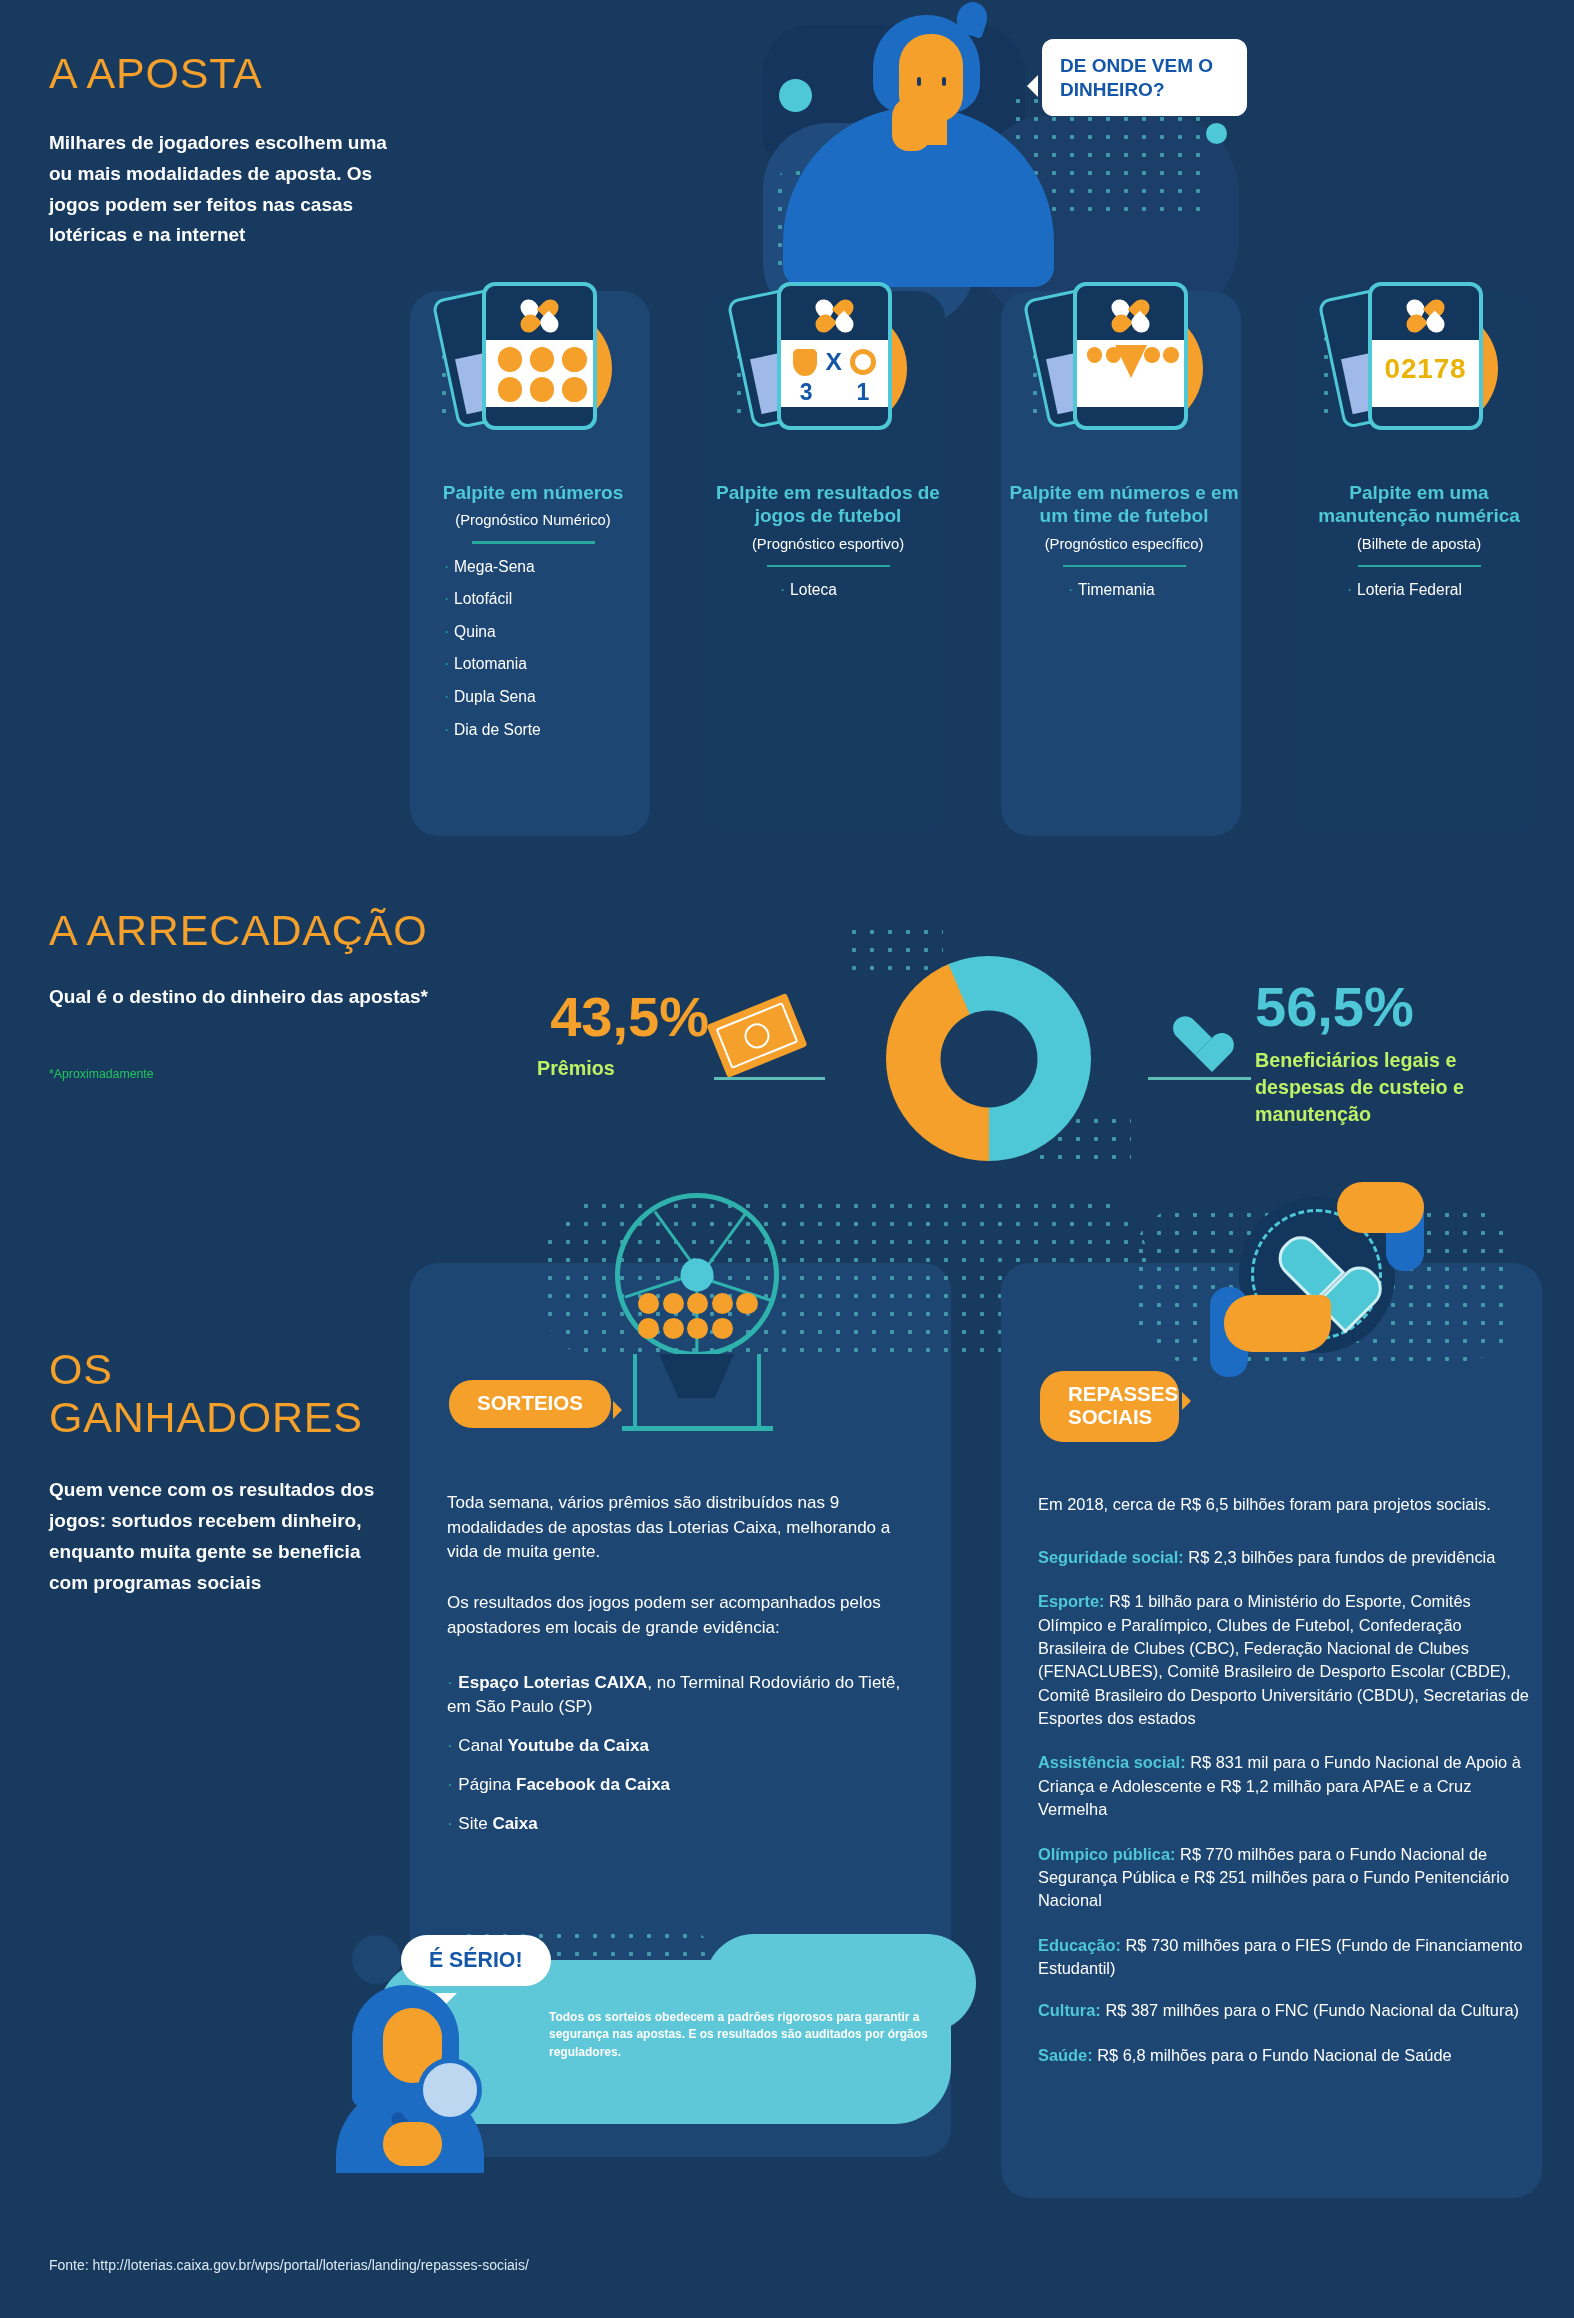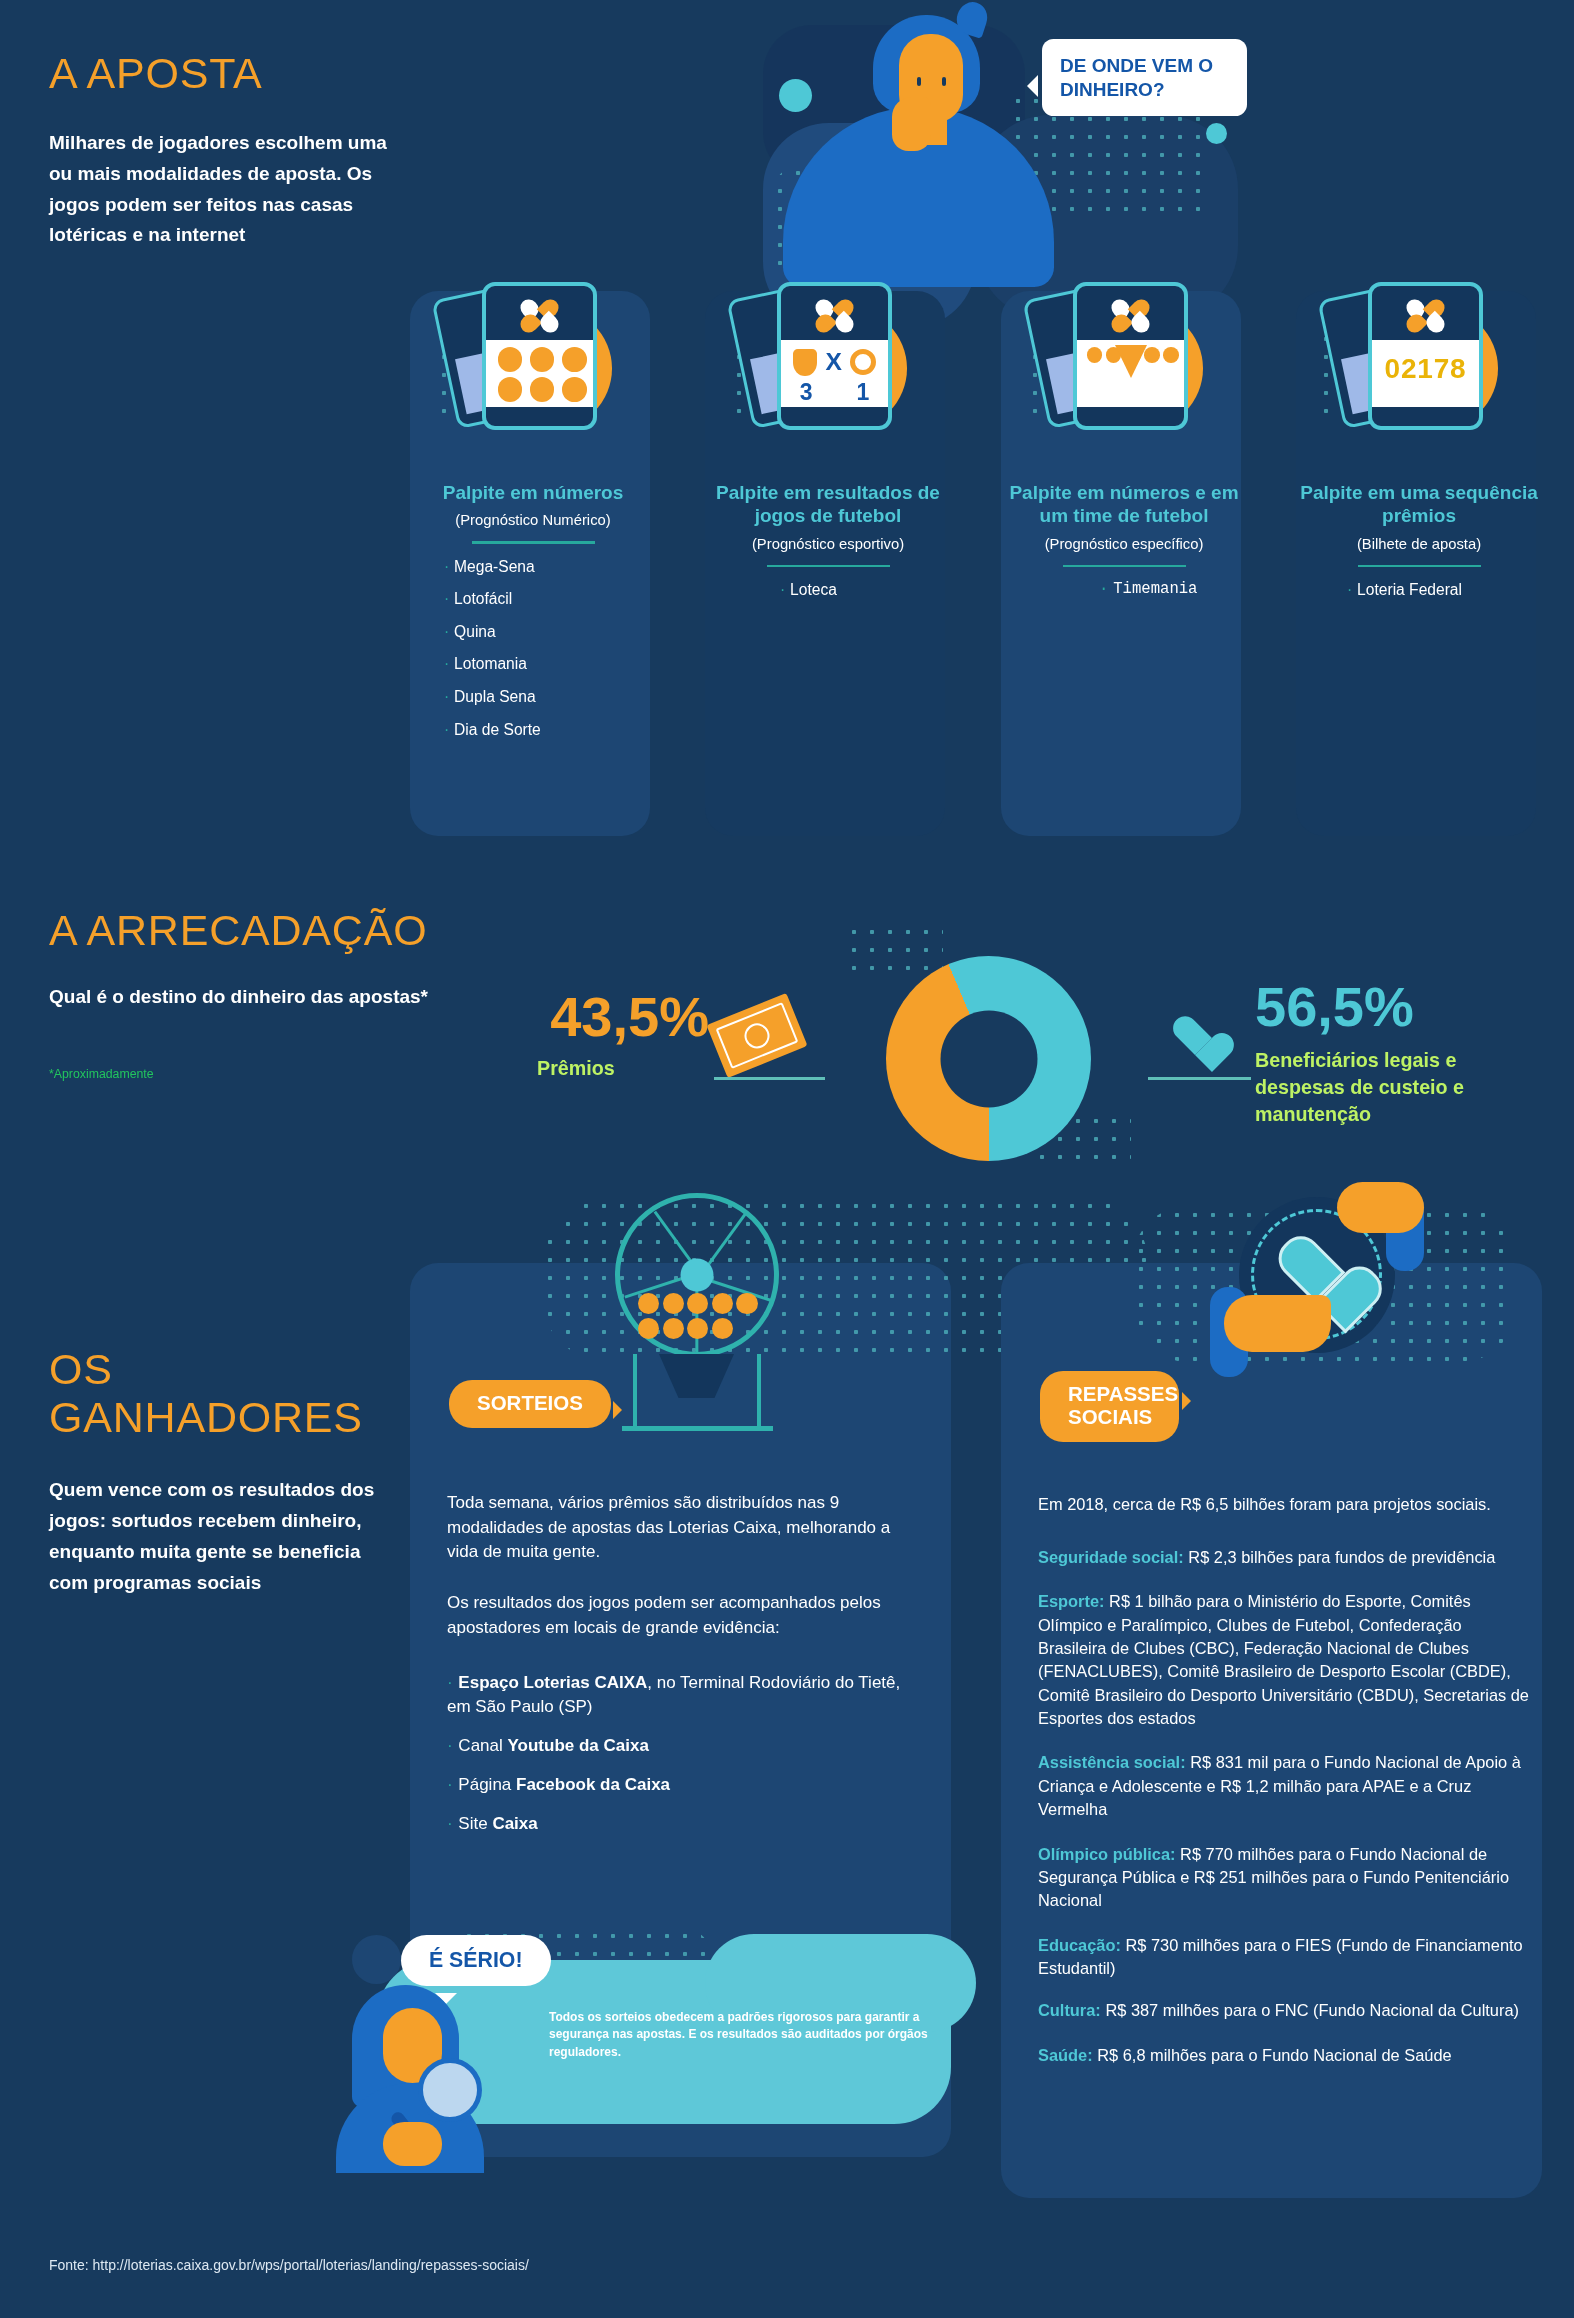--- a/index.html
+++ b/index.html
@@ -342,21 +342,21 @@
           <span>1</span>
         </div>
       </div>
     </div>
 
     <div class="card-col-bg" style="left:1001px;">
       <div class="card-head">
         <div class="card-title">Palpite em números e em um time de futebol</div>
         <div class="card-sub">(Prognóstico específico)</div>
         <div class="card-rule"></div>
-        <ul class="card-list" style="padding-left:98px;font-family:Liberation Mono, monospace;">
+        <ul class="card-list" style="padding-left:67px;">
           <li><span class="b">·</span><span>Timemania</span></li>
         </ul>
       </div>
     </div>
     <div class="card-art" style="left:1001px;">
       <div class="circ-orange"></div>
       <div class="abs dots" style="left:24.6px;top:43px;width:57px;height:107px;"></div>
       <div class="ticket-back">
           <div class="strip"></div>
         </div>
@@ -375,21 +375,21 @@
             <i></i>
             <i></i>
             <i></i>
         </div>
         <div class="cone"></div>
       </div>
     </div>
 
     <div class="card-col-bg deep" style="left:1296px;">
       <div class="card-head">
-        <div class="card-title">Palpite em uma sequência prêmios</div>
+        <div class="card-title">Palpite em uma manutenção numérica</div>
         <div class="card-sub">(Bilhete  de aposta)</div>
         <div class="card-rule"></div>
         <ul class="card-list" style="padding-left:51px;">
           <li><span class="b">·</span><span>Loteria Federal</span></li>
         </ul>
       </div>
     </div>
     <div class="card-art" style="left:1296px;">
       <div class="circ-orange"></div>
       <div class="abs dots" style="left:21.3px;top:43px;width:57px;height:107px;"></div>

